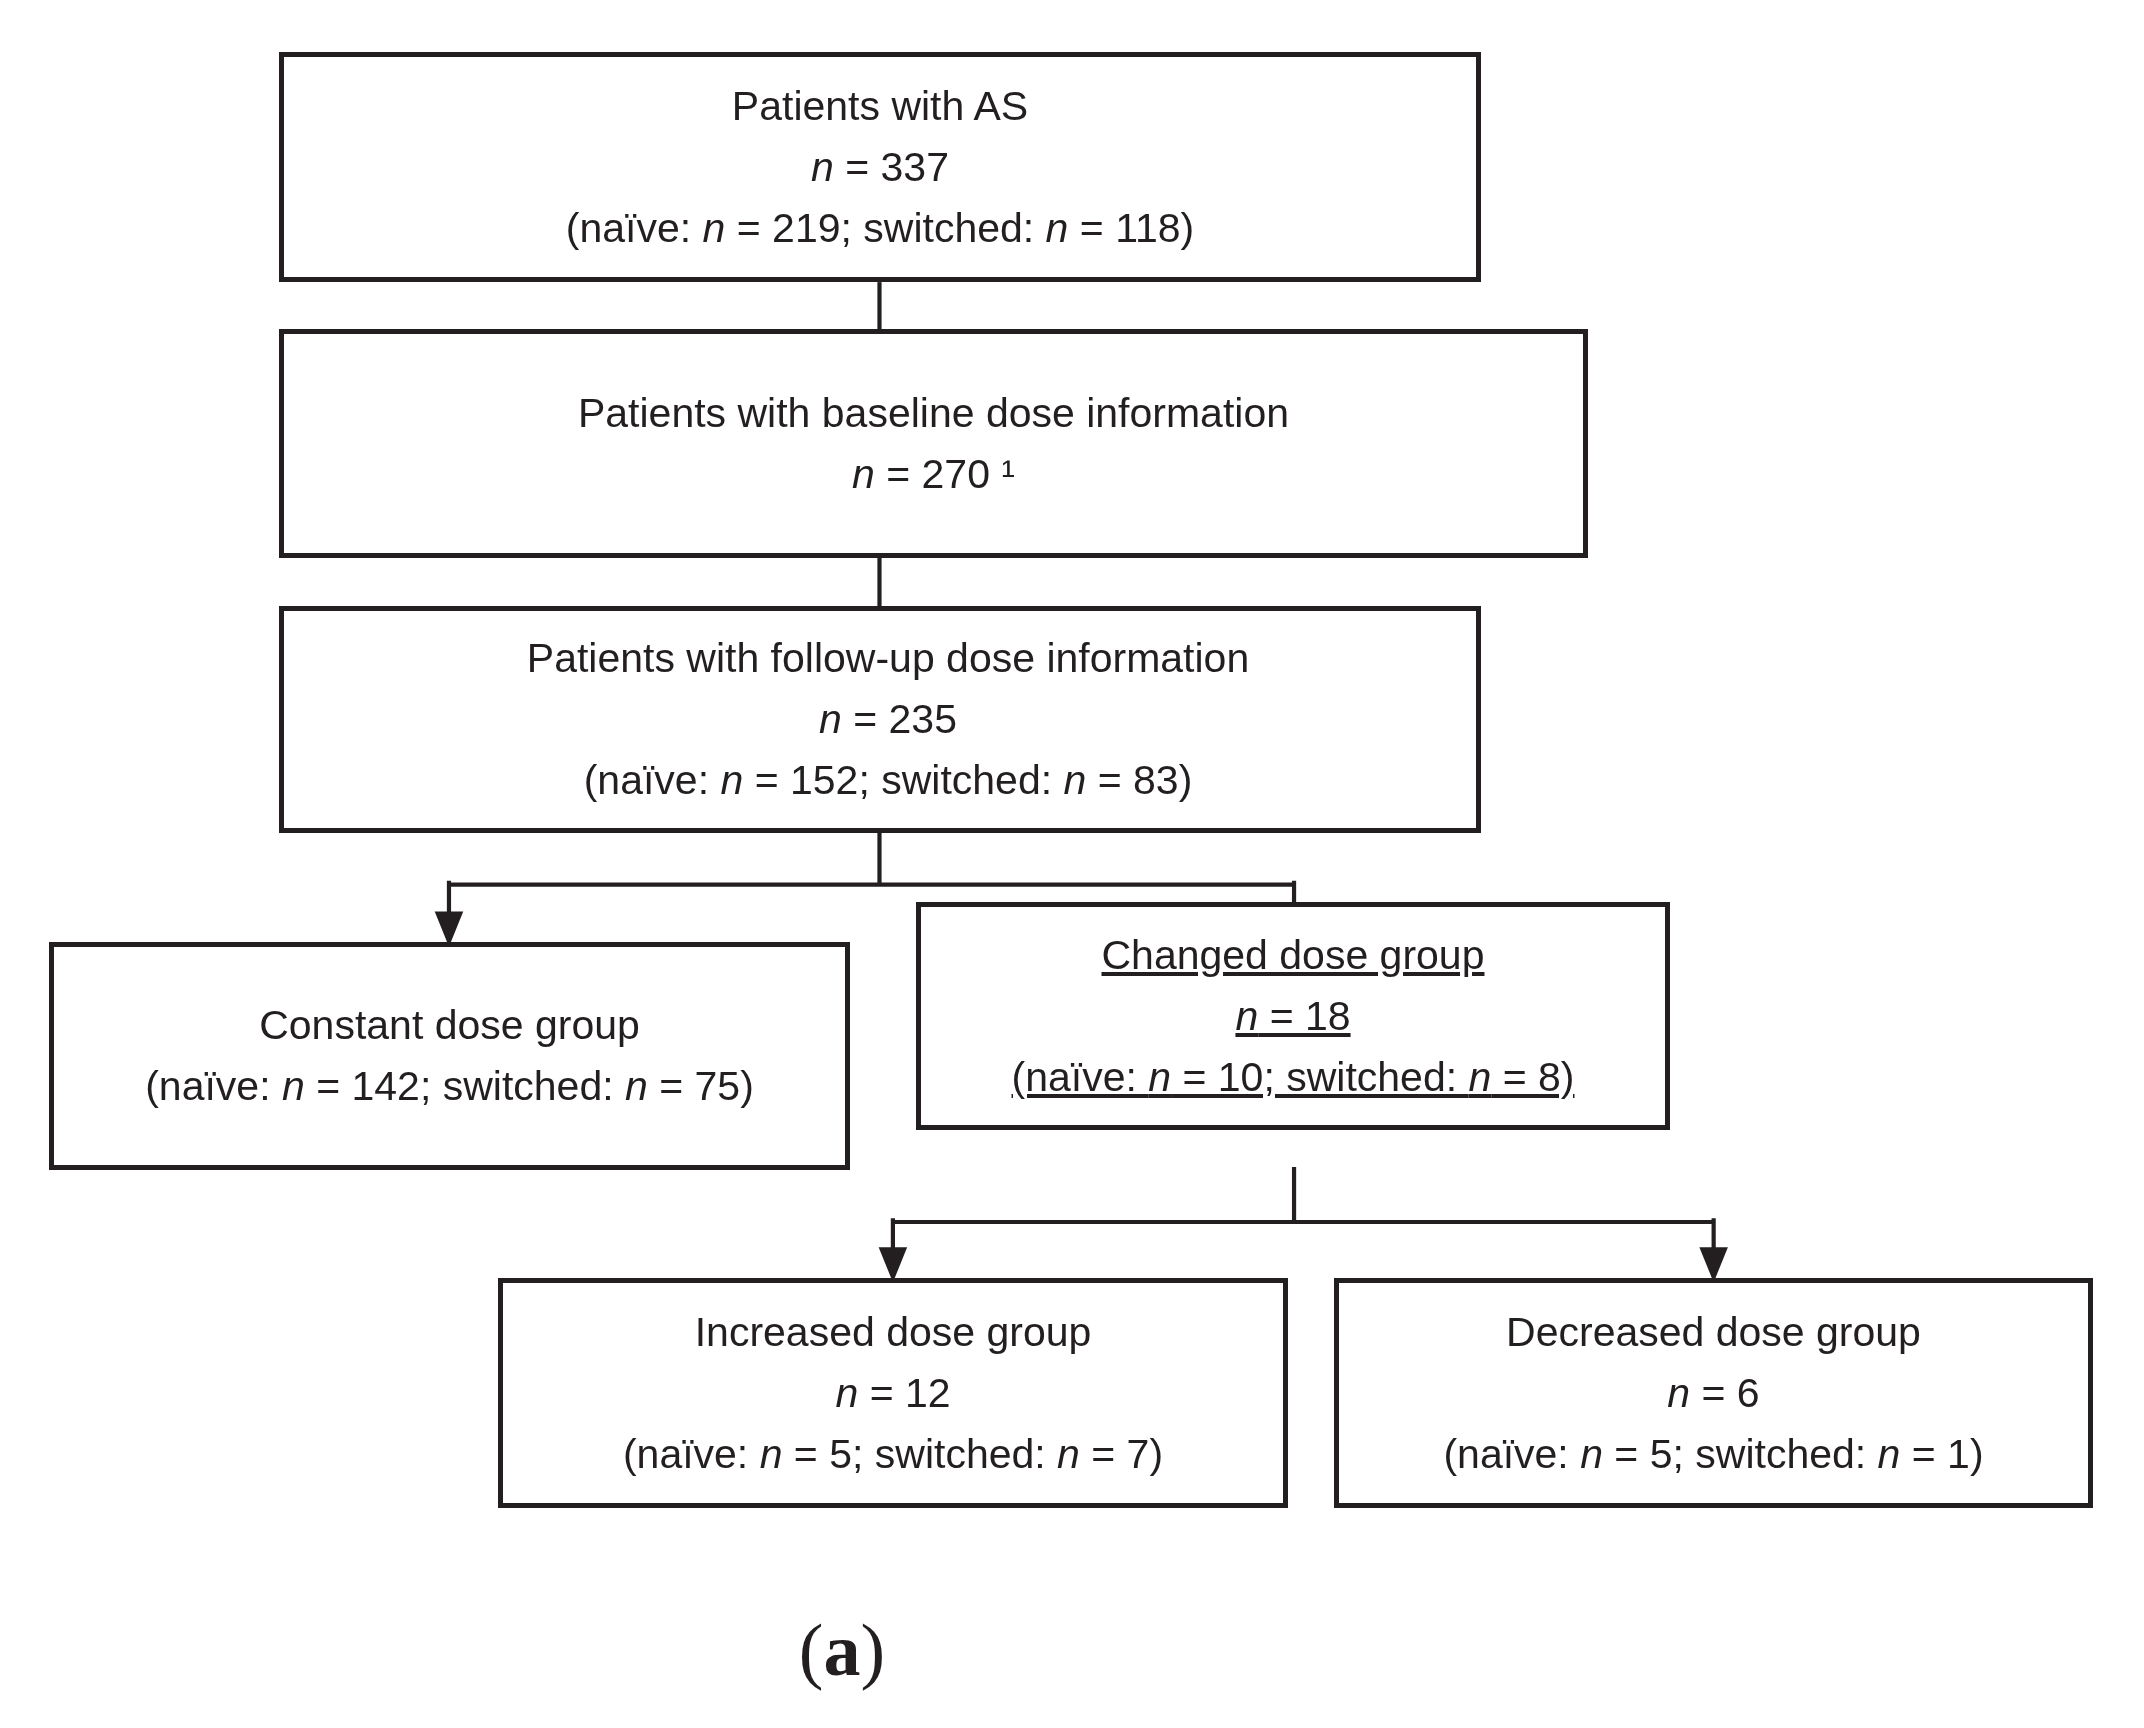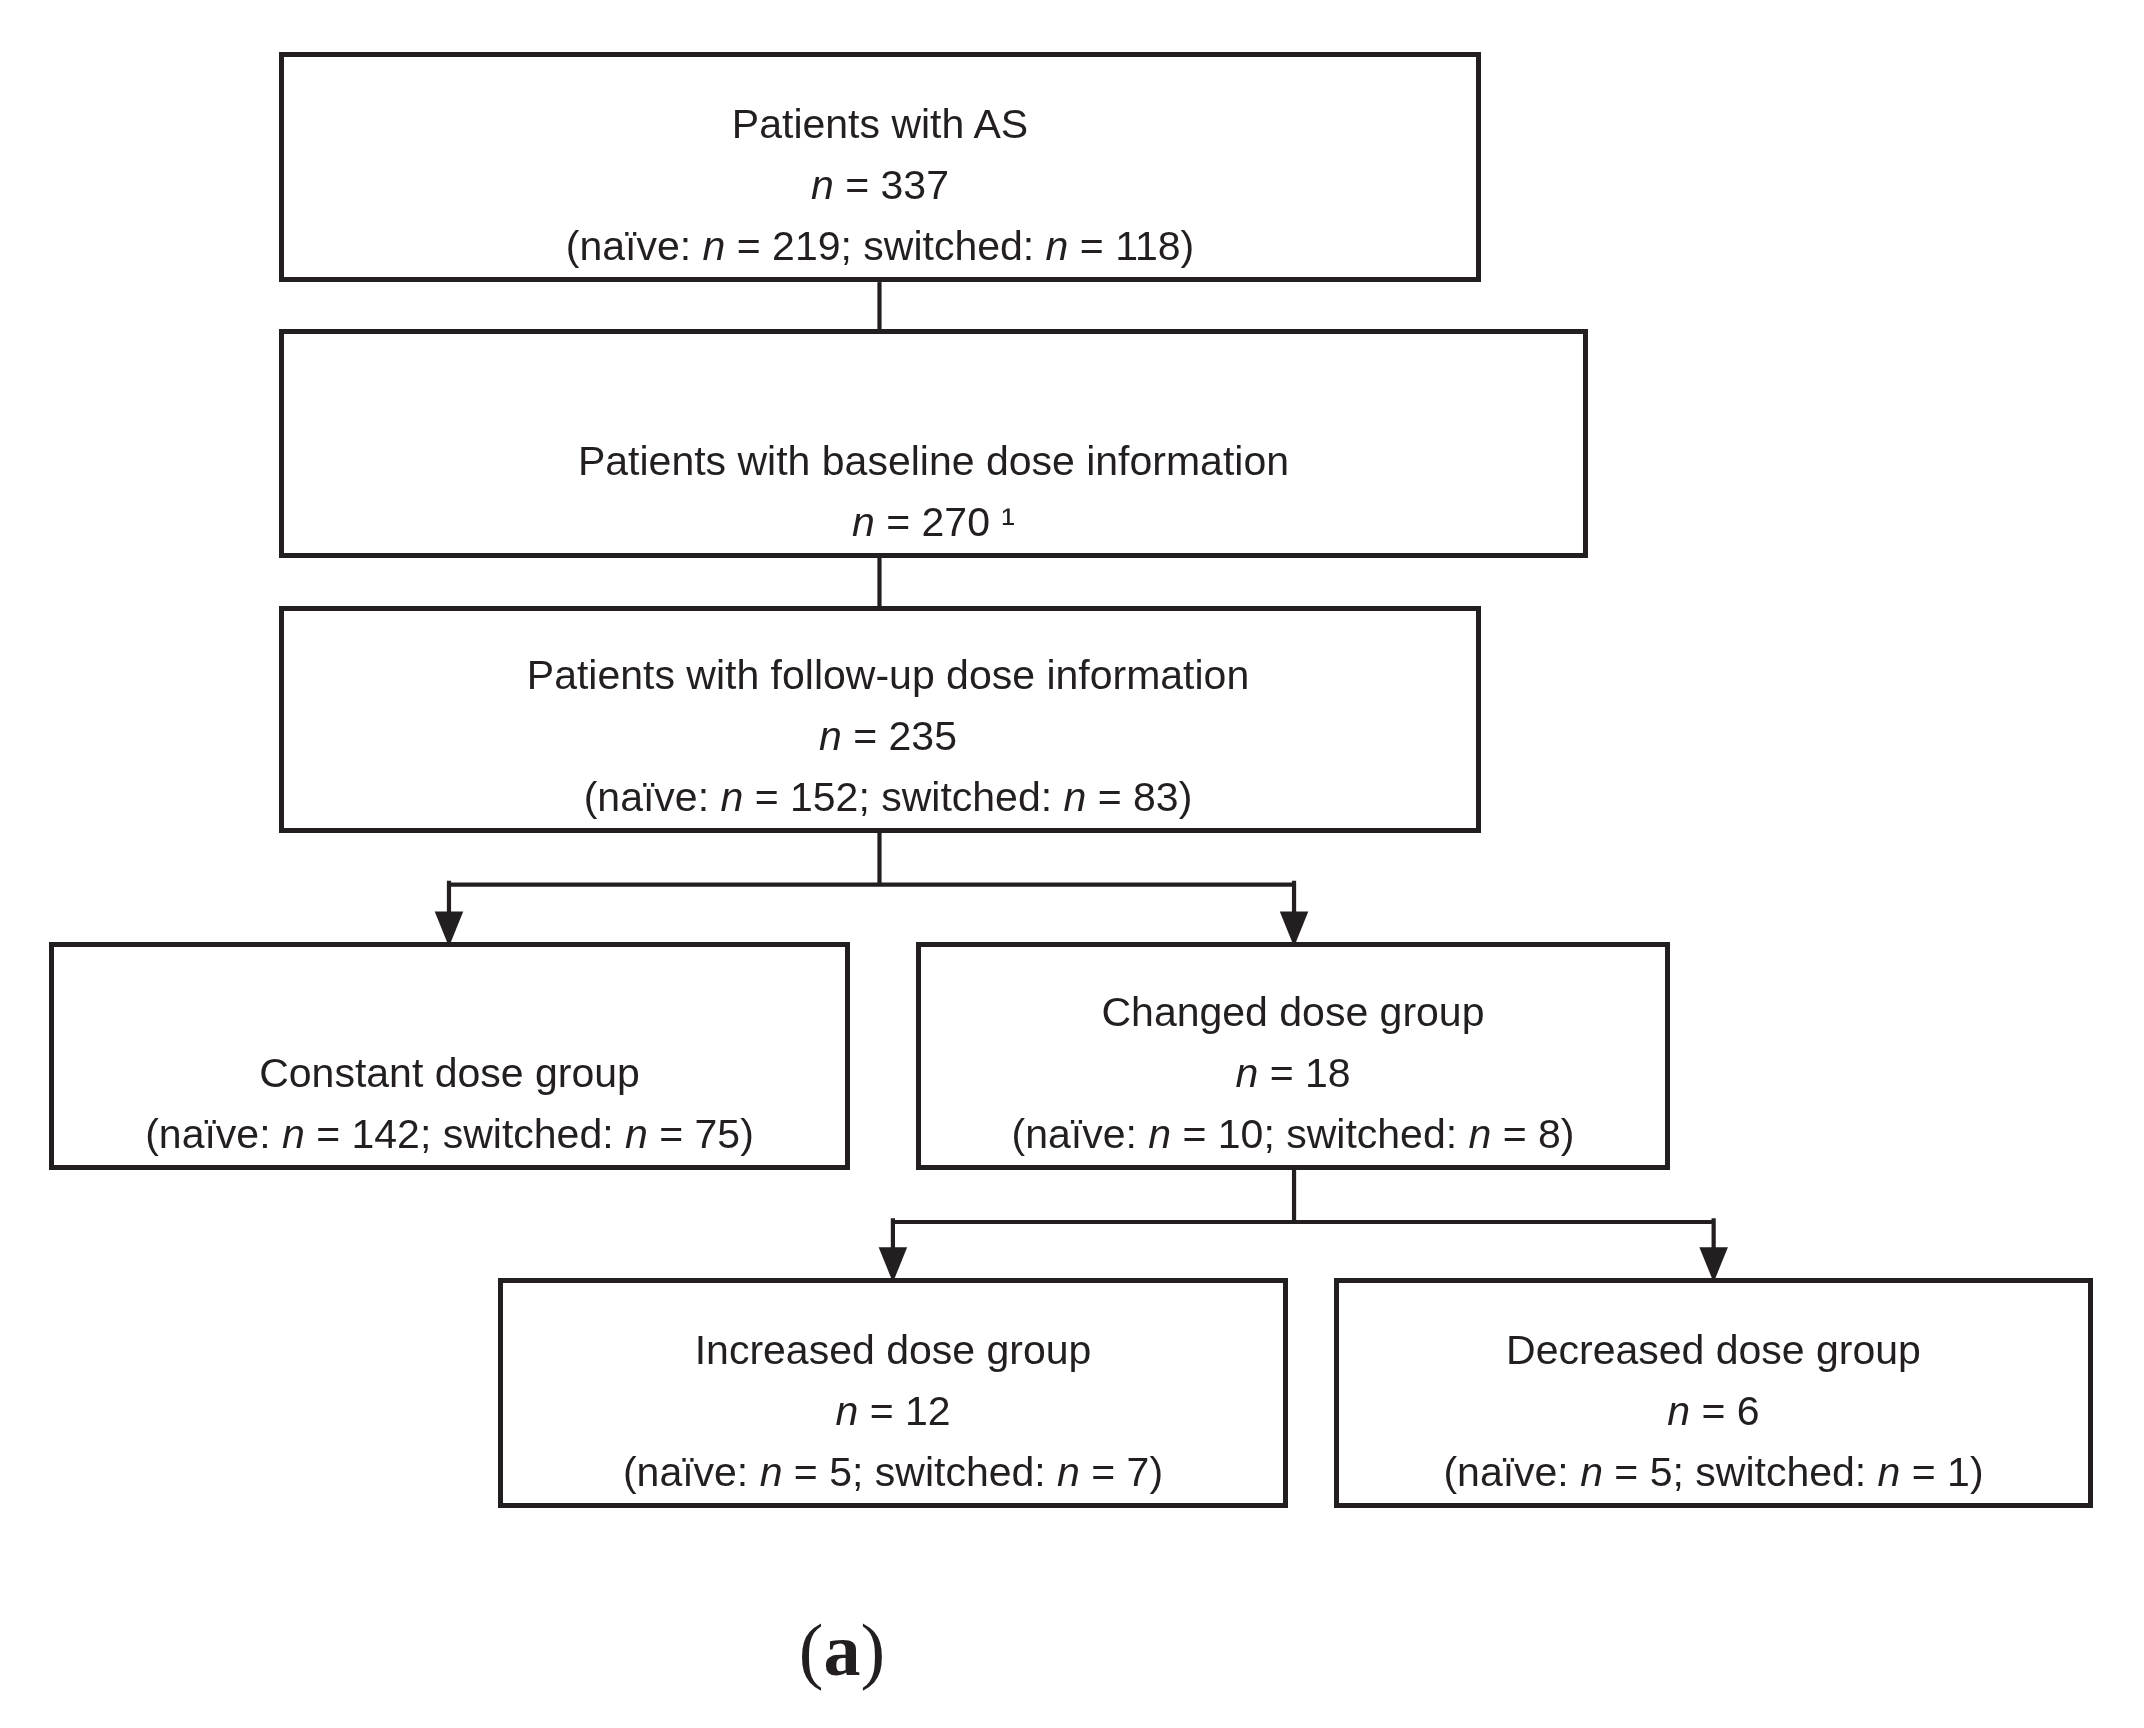--- a/index.html
+++ b/index.html
@@ -18,33 +18,33 @@
     overflow:hidden;
   }
   .figure{position:relative;width:2145px;height:1729px;background:var(--page-bg);}
   .connectors{position:absolute;left:0;top:0;width:2145px;height:1729px;}
   .connectors path, .connectors line{stroke:var(--line);stroke-width:5;fill:none;}
   .connectors polygon{fill:var(--line);stroke:none;}
   .node{
     position:absolute;
     background:var(--box-bg);
     border:5px solid var(--line);
-    display:flex;flex-direction:column;justify-content:flex-end;align-items:center;
+    display:flex;flex-direction:column;justify-content:center;align-items:center;
     text-align:center;
     font-size:41px;line-height:61px;
     color:var(--text);
   }
   .node .line{width:100%;}
   .node i{font-style:italic;}
   
   .n1{left:279px;top:52px;width:1202px;height:230px;}
   .n2{left:279px;top:329px;width:1309px;height:229px;}
   .n3{left:279px;top:606px;width:1202px;height:227px;padding-left:16px;}
   .n4{left:49px;top:942px;width:801px;height:228px;}
-  .n5{left:916px;top:942px;width:754px;height:228px;}
+  .n5{left:916px;top:902px;width:754px;height:228px;text-decoration:underline;}
   .n6{left:498px;top:1278px;width:790px;height:230px;}
   .n7{left:1334px;top:1278px;width:759px;height:230px;}
   .caption{
     position:absolute;left:842px;top:1608px;
     transform:translateX(-50%);
     font-family:"Liberation Serif", serif;
     font-size:74px;line-height:84px;
     color:var(--text);
     white-space:nowrap;
   }

